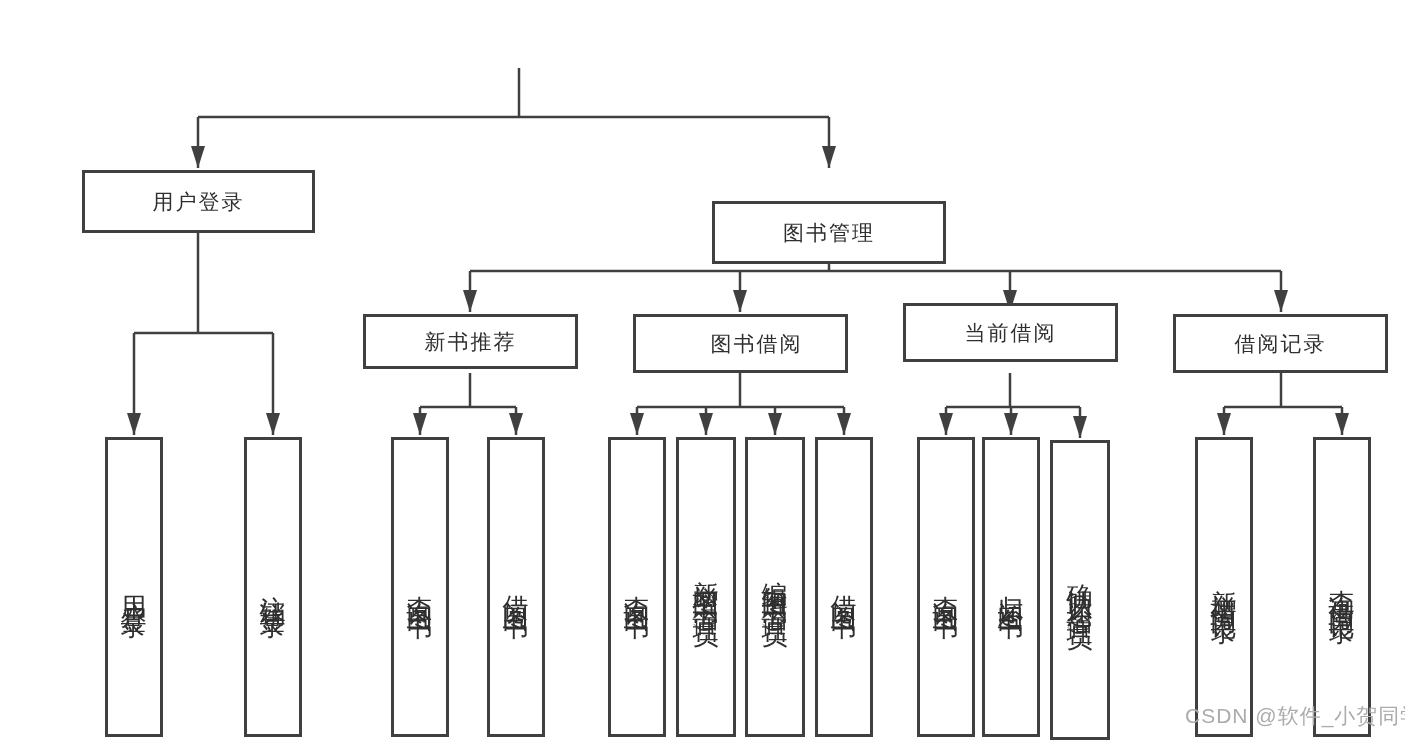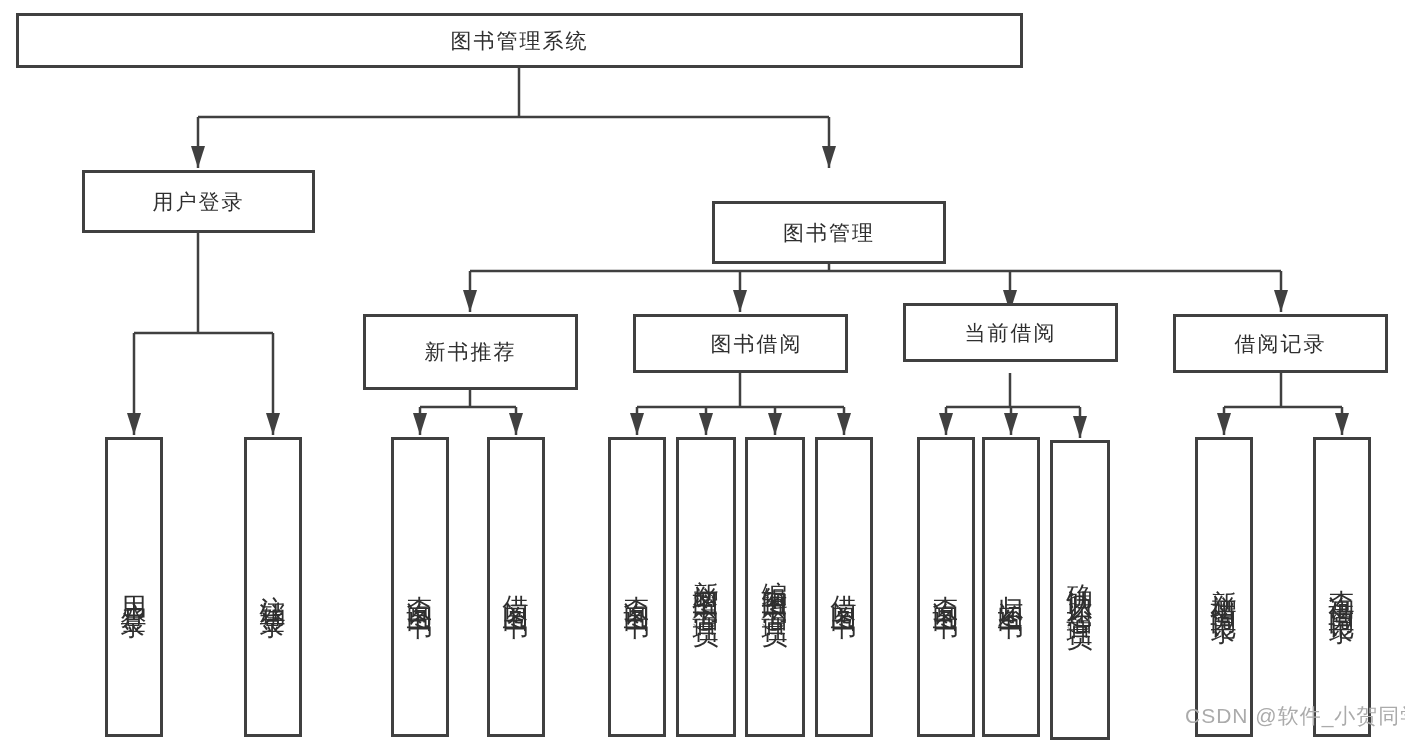--- a/index.html
+++ b/index.html
@@ -122,27 +122,26 @@
     </g>
 
     <g stroke="#404040" stroke-width="2.5" fill="none">
       <path d="M1281,373 V407"></path>
       <path d="M1224,407 H1342"></path>
       <path d="M1224,407 V435" marker-end="url(#arrow)"></path>
       <path d="M1342,407 V435" marker-end="url(#arrow)"></path>
     </g>
   </svg>
 
-  <div class="node h" style="left:16px; top:13px; width:1007px; height:55px;">图书管理系统</div>
 
   <div class="node h" style="left:82px; top:170px; width:233px; height:63px;">用户登录</div>
 
   <div class="node h" style="left:712px; top:170px; width:234px; height:63px;margin-top:31px;">图书管理</div>
 
-  <div class="node h" style="left:363px; top:314px; width:215px; height:76px;">新书推荐</div>
+  <div class="node h" style="left:363px; top:314px; width:215px; height:55px;">新书推荐</div>
 
   <div class="node h" style="left:633px; top:314px; width:215px; height:59px;padding-left:32px;">图书借阅</div>
 
   <div class="node h" style="left:903px; top:303px; width:215px; height:59px;">当前借阅</div>
 
   <div class="node h" style="left:1173px; top:314px; width:215px; height:59px;">借阅记录</div>
 
   <div class="node v" style="left:105px;">用户登录</div>
 
   <div class="node v" style="left:244px;">注销登录</div>

